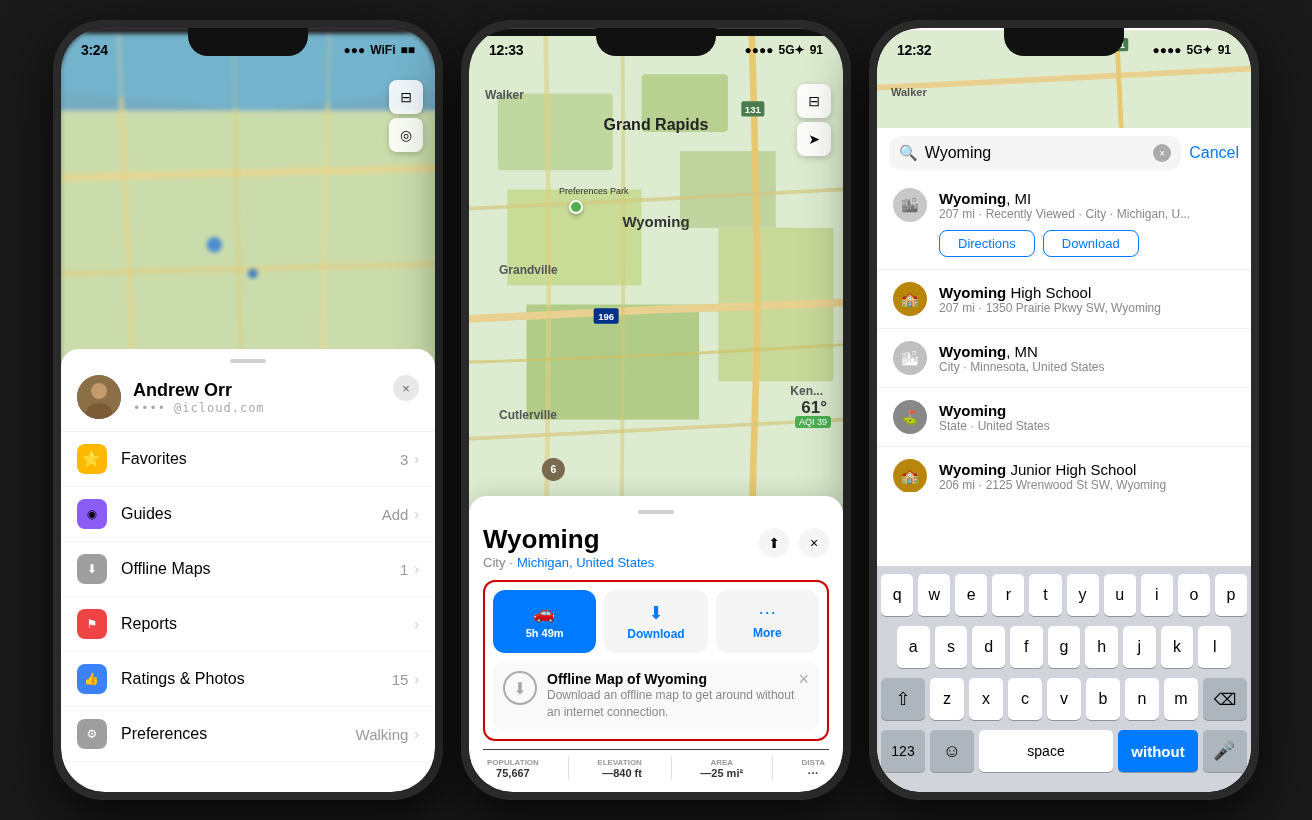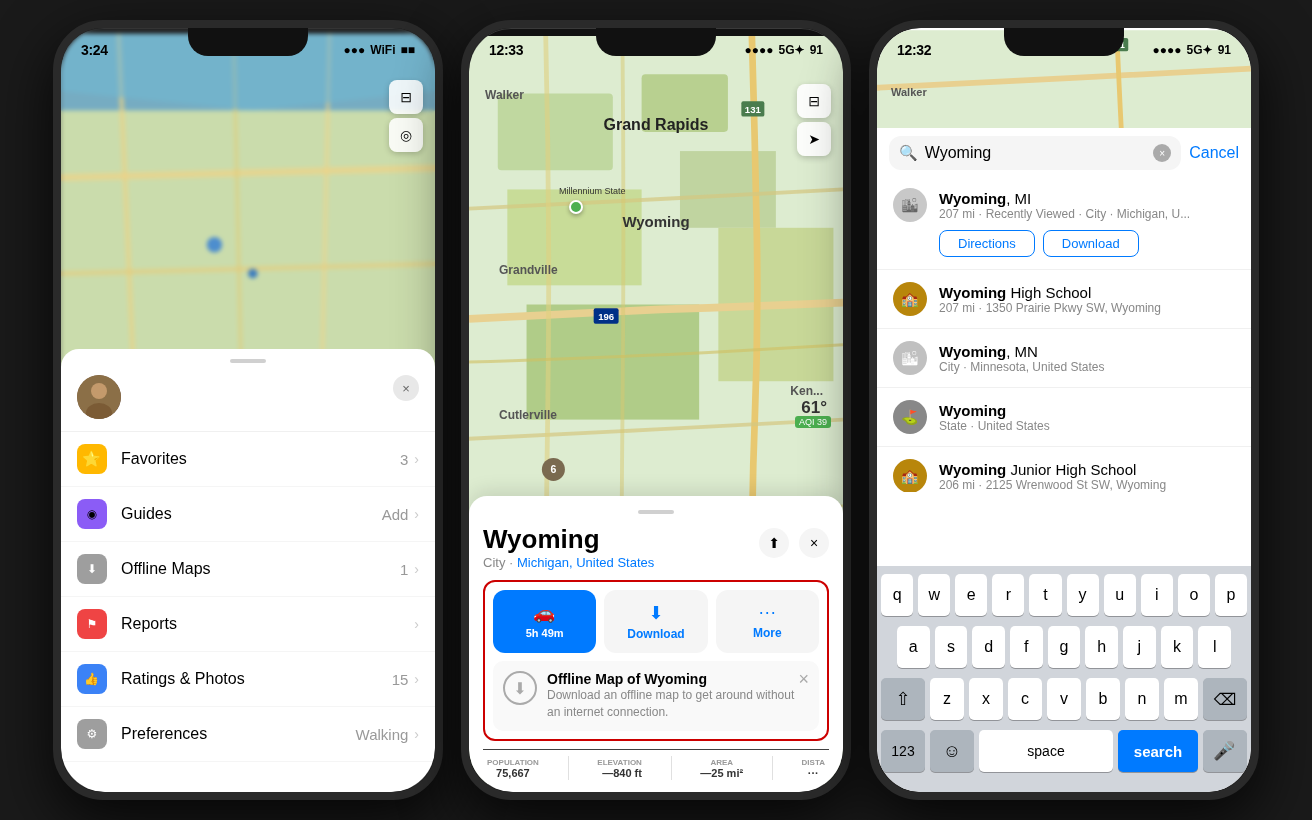--- a/index.html
+++ b/index.html
@@ -239,20 +239,24 @@
 
       <div class="user-card">
         <div class="avatar">
 
           <svg width="44" height="44" viewBox="0 0 44 44">
             <circle cx="22" cy="22" r="22" fill="#8B6F47"></circle>
             <circle cx="22" cy="16" r="8" fill="#c49a6c"></circle>
             <ellipse cx="22" cy="38" rx="13" ry="10" fill="#7B5B35"></ellipse>
           </svg>
         </div>
+        <div class="user-info">
+          <h3>Andrew Orr</h3>
+          <p>•••• @icloud.com</p>
+        </div>
         <div class="close-btn">×</div>
       </div>
 
       <div class="menu-item">
         <div class="menu-icon yellow">⭐</div>
         <span class="menu-label">Favorites</span>
         <span class="menu-badge">3</span>
         <span class="menu-chevron">›</span>
       </div>
 
@@ -335,21 +339,21 @@
       <div style="position:absolute;top:185px;left:50%;transform:translateX(-50%);font-size:15px;font-weight:700;color:#333;">Wyoming</div>
       <div style="position:absolute;top:235px;left:30px;font-size:12px;font-weight:600;color:#555;">Grandville</div>
       <div style="position:absolute;top:356px;right:20px;font-size:12px;font-weight:600;color:#555;">Ken...</div>
       <div style="position:absolute;top:380px;left:30px;font-size:12px;font-weight:600;color:#555;">Cutlerville</div>
       <div style="position:absolute;top:60px;left:16px;font-size:12px;font-weight:600;color:#555;">Walker</div>
 
       <div style="position:absolute;right:16px;top:370px;font-size:17px;font-weight:600;color:#333;">61°</div>
       <div style="position:absolute;right:12px;top:388px;background:#4CAF50;color:#fff;font-size:9px;border-radius:3px;padding:1px 4px;">AQI 39</div>
 
       <div style="position:absolute;top:172px;left:100px;background:#4CAF50;border-radius:50%;width:14px;height:14px;border:2px solid #fff;box-shadow:0 2px 4px rgba(0,0,0,0.3);"></div>
-      <div style="position:absolute;top:158px;left:90px;font-size:9px;color:#333;white-space:nowrap;">Millennium State</div>
+      <div style="position:absolute;top:158px;left:90px;font-size:9px;color:#333;white-space:nowrap;">Preferences Park</div>
 
       <div style="position:absolute;right:12px;top:56px;display:flex;flex-direction:column;gap:4px;">
         <div style="width:34px;height:34px;background:rgba(255,255,255,0.9);border-radius:8px;display:flex;align-items:center;justify-content:center;font-size:14px;box-shadow:0 2px 6px rgba(0,0,0,0.2);">⊟</div>
         <div style="width:34px;height:34px;background:rgba(255,255,255,0.9);border-radius:8px;display:flex;align-items:center;justify-content:center;font-size:14px;box-shadow:0 2px 6px rgba(0,0,0,0.2);">➤</div>
       </div>
     </div>
 
     <div class="status-bar dark" style="position:absolute;top:0;left:0;right:0;">
       <span class="status-time">12:33</span>
       <div class="status-icons">
@@ -545,18 +549,18 @@
         <div style="background:#fff;border-radius:5px;height:42px;flex:1;max-width:34px;display:flex;align-items:center;justify-content:center;font-size:16px;box-shadow:0 1px 0 rgba(0,0,0,0.3);cursor:pointer;">b</div>
         <div style="background:#fff;border-radius:5px;height:42px;flex:1;max-width:34px;display:flex;align-items:center;justify-content:center;font-size:16px;box-shadow:0 1px 0 rgba(0,0,0,0.3);cursor:pointer;">n</div>
         <div style="background:#fff;border-radius:5px;height:42px;flex:1;max-width:34px;display:flex;align-items:center;justify-content:center;font-size:16px;box-shadow:0 1px 0 rgba(0,0,0,0.3);cursor:pointer;">m</div>
         <div style="background:#adb5bd;border-radius:5px;height:42px;min-width:44px;display:flex;align-items:center;justify-content:center;font-size:16px;box-shadow:0 1px 0 rgba(0,0,0,0.3);cursor:pointer;">⌫</div>
       </div>
 
       <div style="display:flex;justify-content:center;gap:5px;">
         <div style="background:#adb5bd;border-radius:5px;height:42px;min-width:44px;display:flex;align-items:center;justify-content:center;font-size:14px;box-shadow:0 1px 0 rgba(0,0,0,0.3);cursor:pointer;">123</div>
         <div style="background:#adb5bd;border-radius:5px;height:42px;min-width:44px;display:flex;align-items:center;justify-content:center;font-size:18px;box-shadow:0 1px 0 rgba(0,0,0,0.3);cursor:pointer;">☺</div>
         <div style="background:#fff;border-radius:5px;height:42px;flex:1;display:flex;align-items:center;justify-content:center;font-size:14px;box-shadow:0 1px 0 rgba(0,0,0,0.3);cursor:pointer;">space</div>
-        <div style="background:#007AFF;border-radius:5px;height:42px;min-width:80px;display:flex;align-items:center;justify-content:center;font-size:15px;font-weight:600;color:#fff;box-shadow:0 1px 0 rgba(0,0,0,0.3);cursor:pointer;">search</div>
+        <div style="background:#007AFF;border-radius:5px;height:42px;min-width:80px;display:flex;align-items:center;justify-content:center;font-size:15px;font-weight:600;color:#fff;box-shadow:0 1px 0 rgba(0,0,0,0.3);cursor:pointer;">without</div>
         <div style="background:#adb5bd;border-radius:5px;height:42px;min-width:44px;display:flex;align-items:center;justify-content:center;font-size:18px;box-shadow:0 1px 0 rgba(0,0,0,0.3);cursor:pointer;">🎤</div>
       </div>
     </div>
   </div>
 </div>
 
 </body></html>

